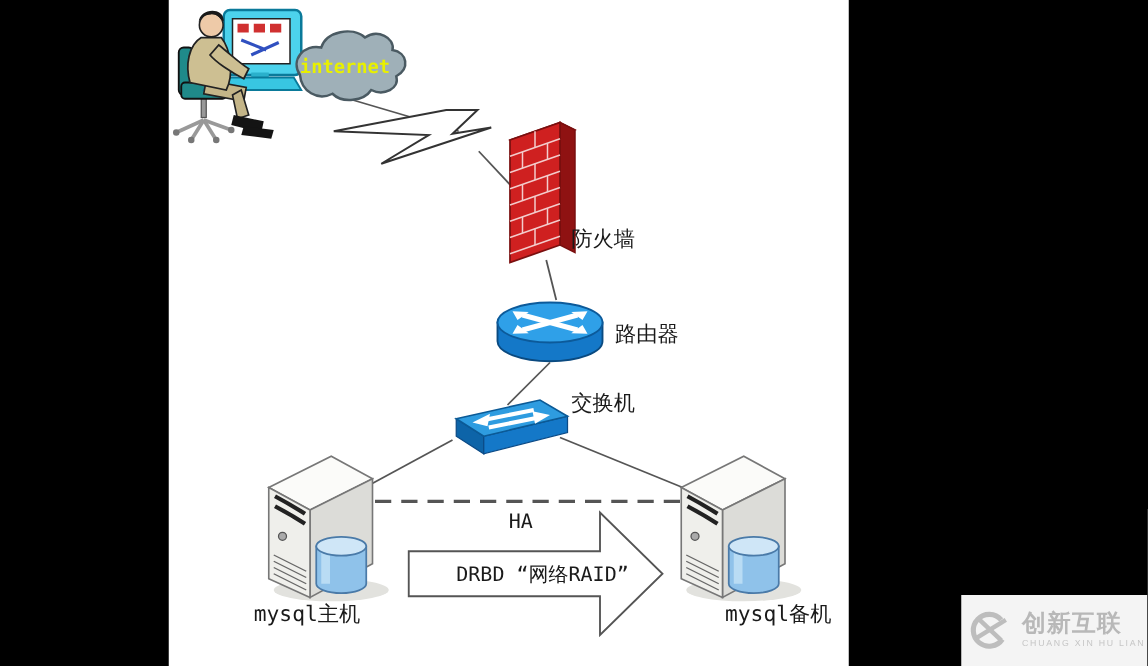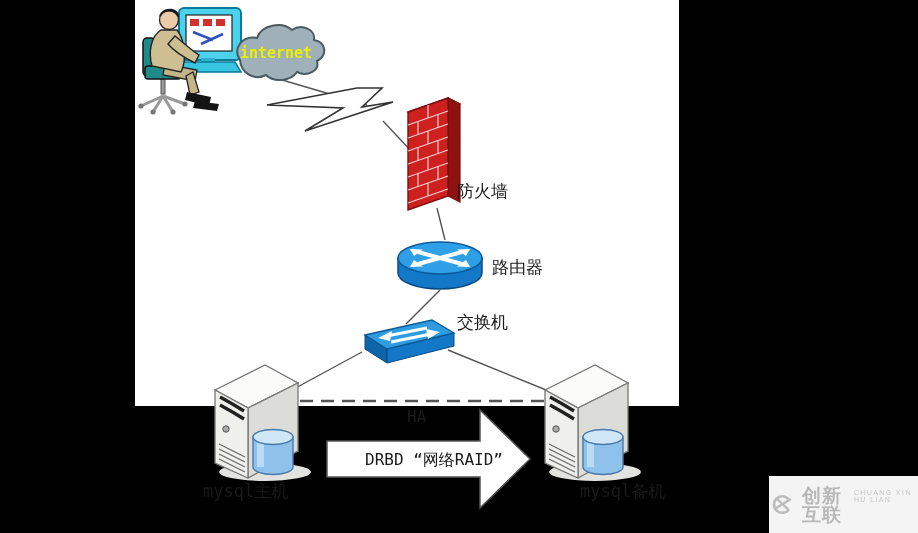--- a/index.html
+++ b/index.html
@@ -1,24 +1,24 @@
 <!DOCTYPE html>
 <html><head>
 <meta charset="utf-8">
 <style>
   html,body{margin:0;padding:0;background:#000;}
   .stage{position:relative;width:918px;height:533px;background:#000;overflow:hidden;
          font-family:"Liberation Sans",sans-serif;}
-  .content{position:absolute;left:135px;top:0;width:544px;height:406px;background:#fff;}
+  .content{position:absolute;left:135px;top:0;width:544px;height:533px;background:#fff;}
   .content svg{display:block;}
   text{user-select:none;}
   .cjk-label{font-family:"DejaVu Sans Mono","Liberation Sans",monospace;fill:#1a1a1a;}
   .watermark{position:absolute;left:769px;top:476px;width:149px;height:57px;background:#f4f4f4;
              display:flex;align-items:center;justify-content:center;gap:7px;}
-  .wm-text{display:flex;flex-direction:row;line-height:1;}
+  .wm-text{display:flex;flex-direction:column;line-height:1;}
   .wm-cn{font-size:19px;font-weight:bold;color:#b8b8b8;letter-spacing:1px;}
   .wm-en{font-size:7px;color:#c6c6c6;letter-spacing:1.4px;margin-top:3px;}
 </style>
 </head>
 <body>
 
 <div class="stage">
   <div class="content">
     <svg width="544" height="533" viewBox="0 0 544 533" xmlns="http://www.w3.org/2000/svg">
 

